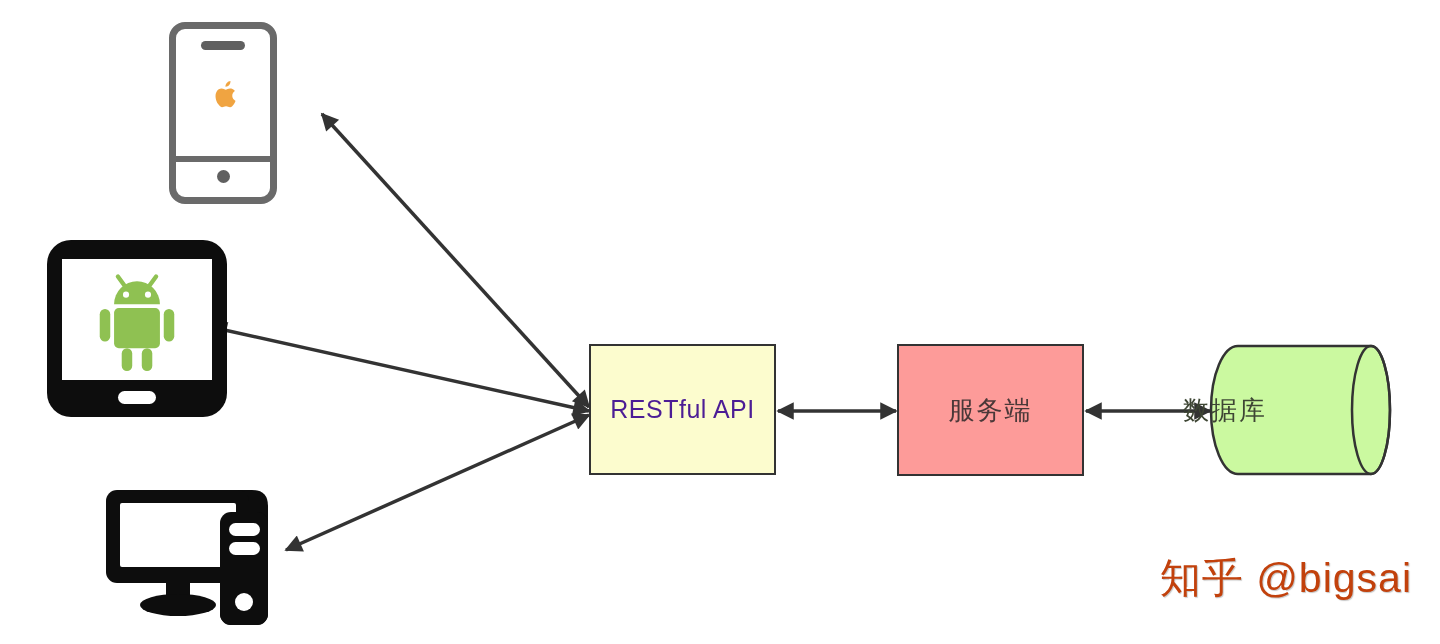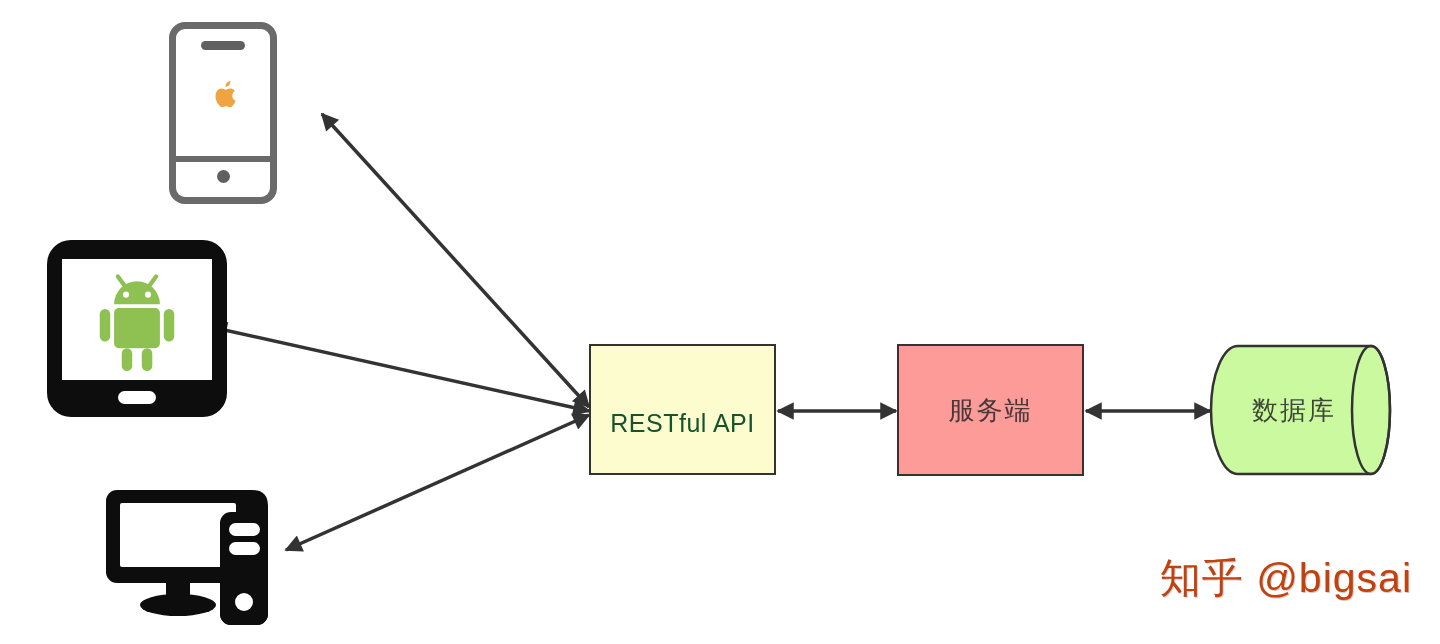--- a/index.html
+++ b/index.html
@@ -9,24 +9,24 @@
     font-family:"Liberation Sans","DejaVu Sans",sans-serif;
   }
   .abs{position:absolute;}
 
   
   .node-label{
     position:absolute;display:flex;align-items:center;justify-content:center;
     pointer-events:none;
   }
   .lbl-api{left:590px;top:345px;width:185px;height:129px;
-    font-size:25px;color:#14532d;letter-spacing:.5px;margin-top:14px;}
+    font-size:25px;color:#4c1d95;letter-spacing:.5px;}
   .lbl-server{left:898px;top:345px;width:185px;height:130px;
     font-size:26px;color:#4A3838;letter-spacing:2px;border-radius:27px;}
-  .lbl-db{left:1214px;top:345px;width:160px;height:130px;
+  .lbl-db{left:1145px;top:345px;width:160px;height:130px;
     font-size:26px;color:#3E4634;letter-spacing:2px;}
 
   
   .phone{left:169px;top:22px;width:108px;height:182px;box-sizing:border-box;
     border:7px solid #6A6A6A;border-radius:16px;background:#fff;}
   .phone .speaker{width:44px;height:9px;border-radius:4.5px;background:#606060;
     margin:12px auto 0;}
   .phone .apple{display:block;margin:30px auto 0;}
   .phone .phone-bottom{position:absolute;left:0;right:0;bottom:0;height:35px;
     border-top:6px solid #6A6A6A;}

